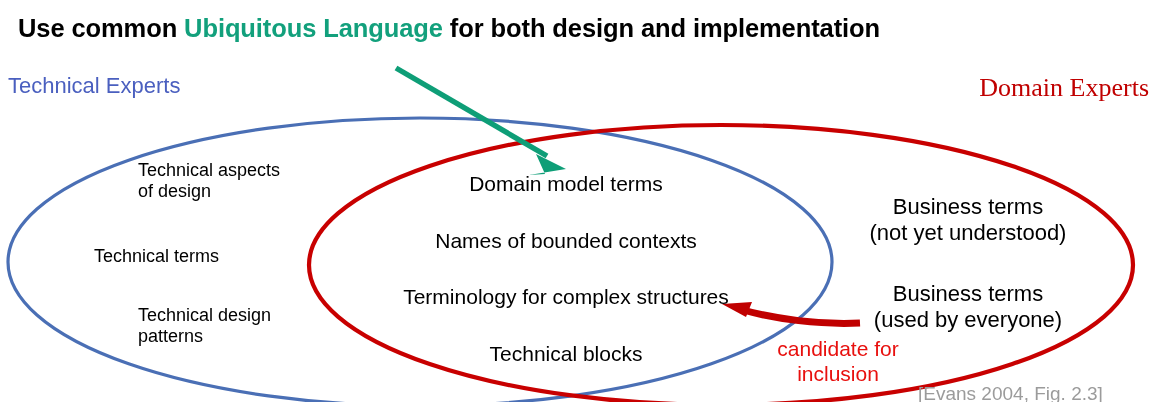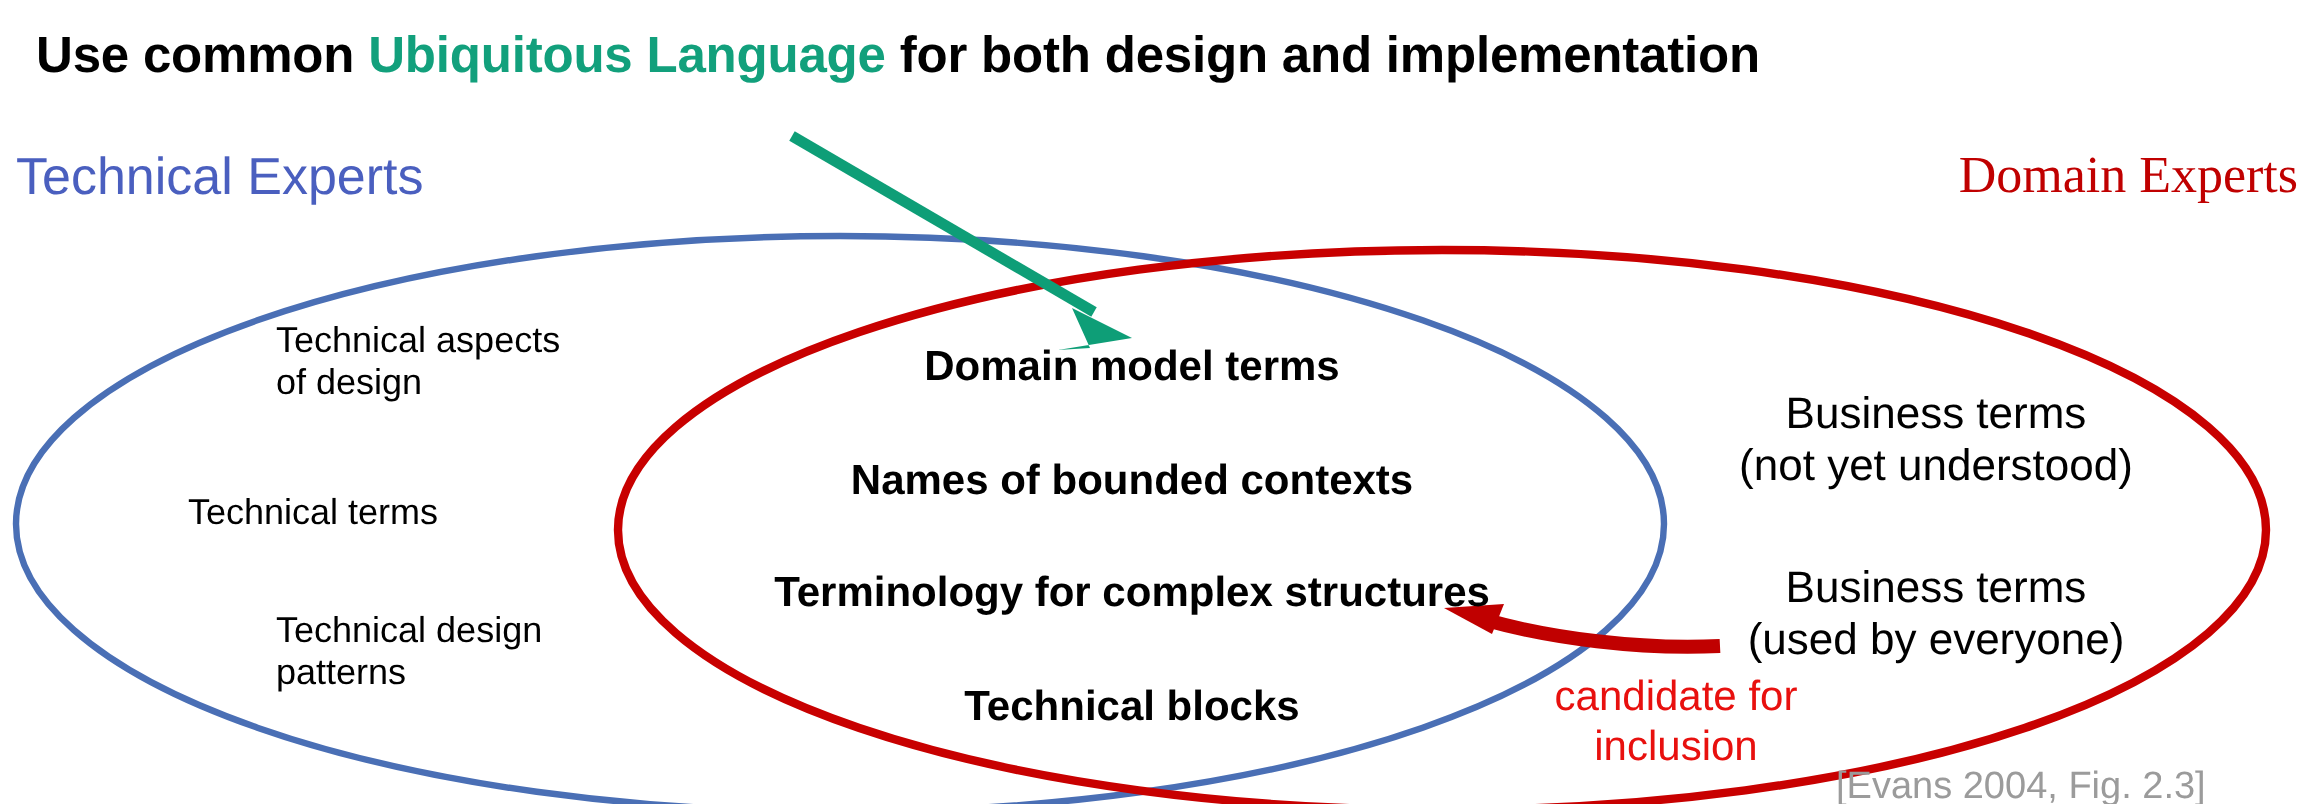--- a/index.html
+++ b/index.html
@@ -40,21 +40,21 @@
     font-weight: bold;
     color: #000000;
     letter-spacing: -0.1px;
   }
   #title .hl { color: #12A07C; }
 
   
   #label-technical-experts {
     left: 8px;
     top: 62px;
-    font-size: 26px;
+    font-size: 22px;
     color: #4A5FBF;
   }
   #label-domain-experts {
     right: 12px;
     top: 62px;
     font-size: 26px;
     color: #C00000;
     text-align: right;
     font-family: Liberation Serif, serif;
   }
@@ -64,21 +64,21 @@
     font-size: 18px;
     color: #000000;
   }
   #tech-aspects   { left: 138px; top: 149px; }
   #tech-terms     { left: 94px;  top: 235px; }
   #tech-patterns  { left: 138px; top: 294px; }
 
   
   .center-item {
     font-size: 21px;
-    font-weight: bold;
+    font-weight: normal;
     color: #000000;
     text-align: center;
     transform: translateX(-50%);
   }
   #shared-domain-model   { left: 566px; top: 161px; }
   #shared-bounded-ctx    { left: 566px; top: 218px; }
   #shared-terminology    { left: 566px; top: 274px; }
   #shared-building       { left: 566px; top: 331px; }
 
   

